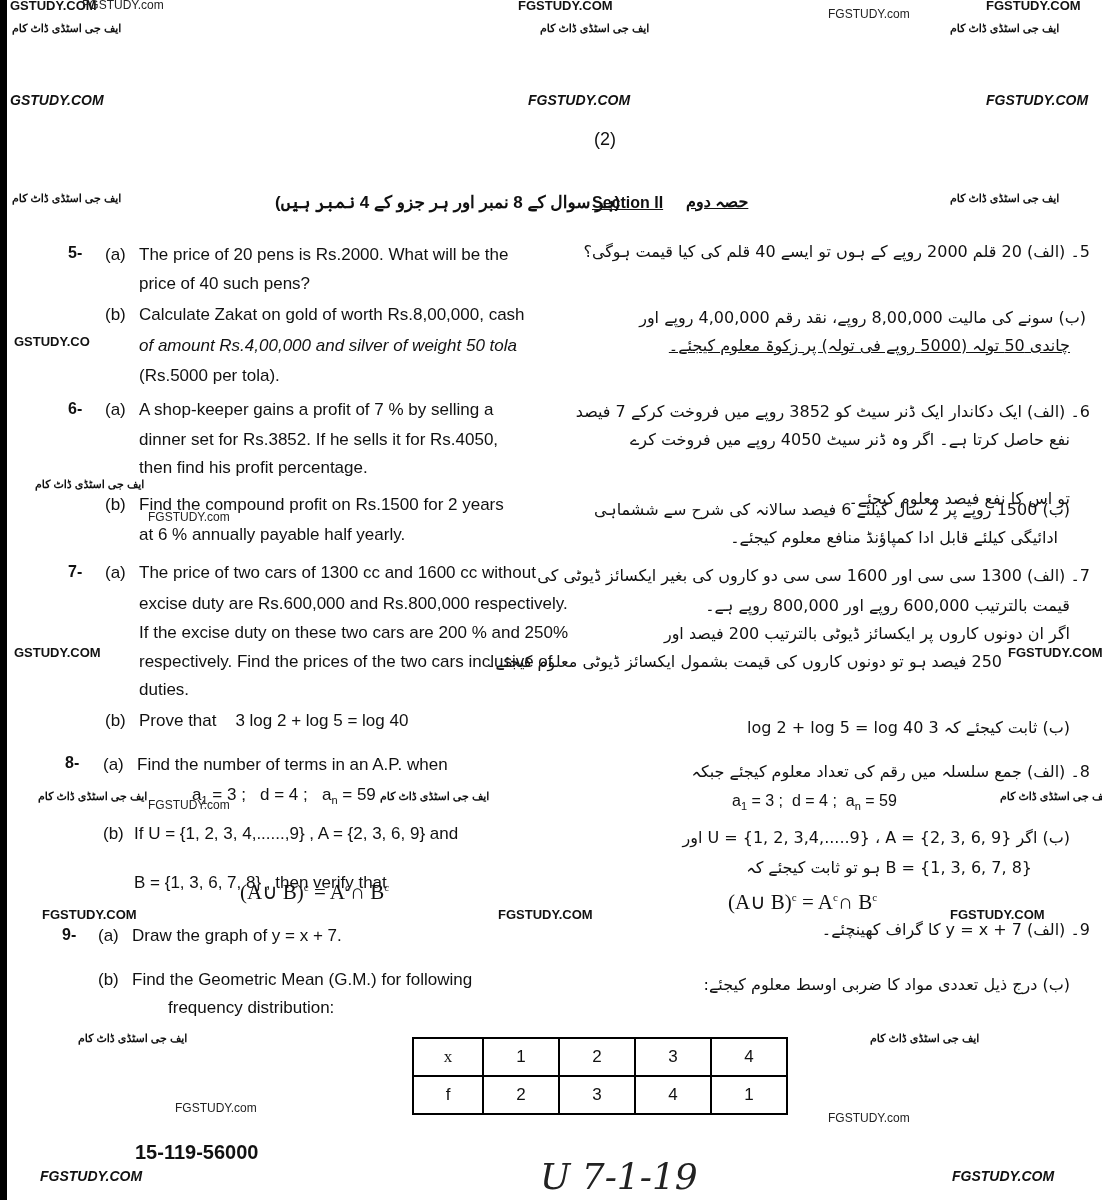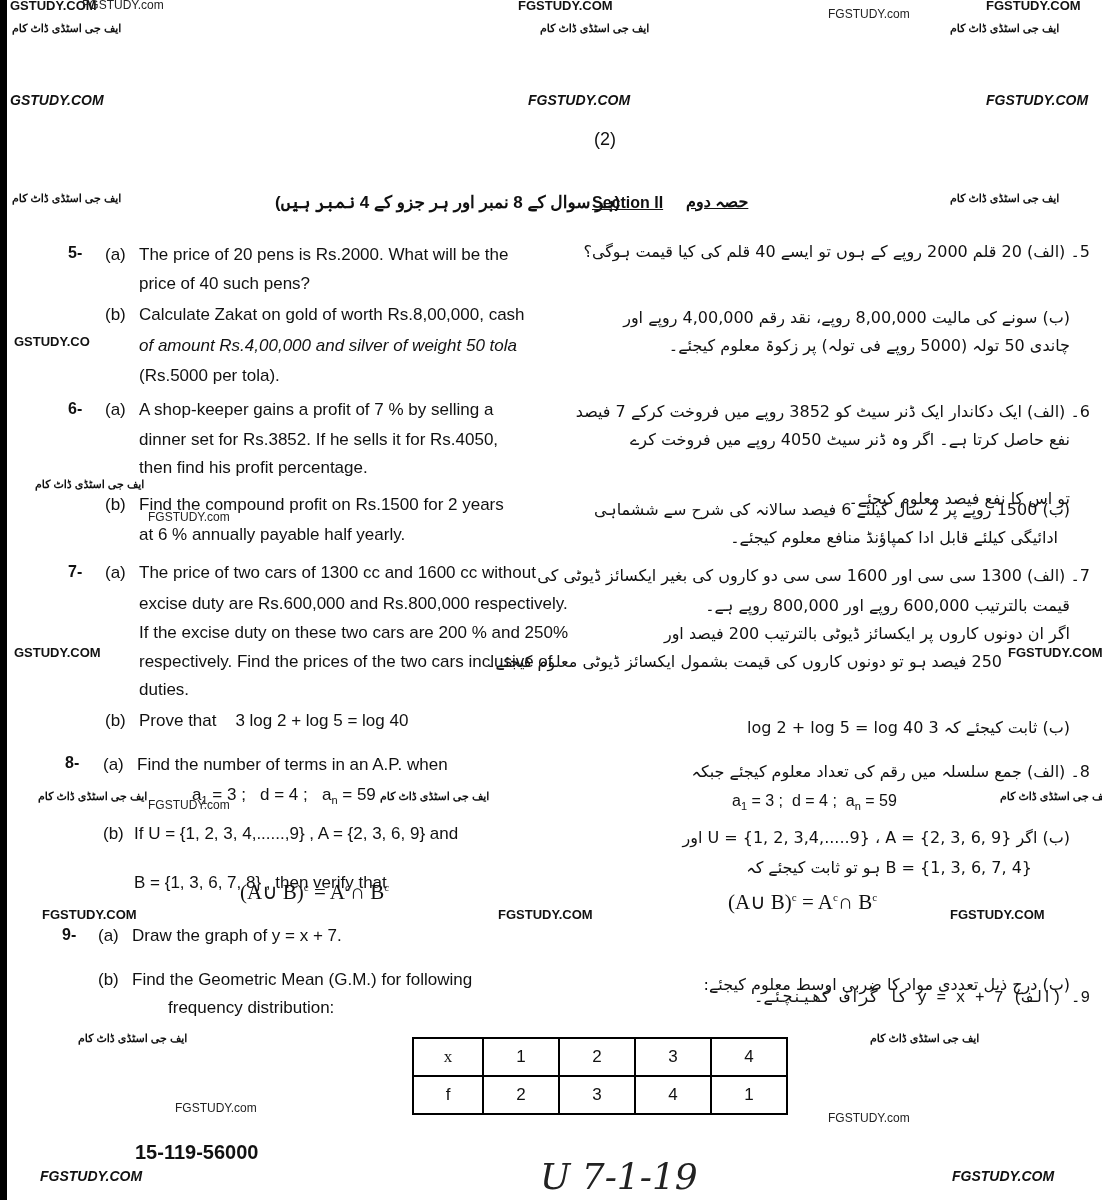--- a/index.html
+++ b/index.html
@@ -49,22 +49,22 @@
 <div class="abs q" style="left:105px;top:240px;">(a)</div>
 <div class="abs q" style="left:139px;top:240px;">The price of 20 pens is Rs.2000. What will be the</div>
 <div class="abs q" style="left:139px;top:269px;">price of 40 such pens?</div>
 <div class="abs q" style="left:105px;top:300px;">(b)</div>
 <div class="abs q" style="left:139px;top:300px;">Calculate Zakat on gold of worth Rs.8,00,000, cash</div>
 <div class="abs q" style="left:139px;top:331px;font-style:italic;">of amount Rs.4,00,000 and silver of weight 50 tola</div>
 <div class="abs q" style="left:139px;top:361px;">(Rs.5000 per tola).</div>
 <div class="abs wm-bold" style="left:14px;top:334px;">GSTUDY.CO</div>
 
 <div class="abs urdu" style="right:12px;top:242px;width:460px;"><span>5۔</span> <span>(الف)</span> <span>20 قلم 2000 روپے کے ہوں تو ایسے 40 قلم کی کیا قیمت ہوگی؟</span></div>
-<div class="abs urdu" style="right:32px;top:308px;width:440px;"><span>(ب)</span> <span>سونے کی مالیت 8,00,000 روپے، نقد رقم 4,00,000 روپے اور</span></div>
-<div class="abs urdu" style="right:32px;top:336px;width:440px;">چاندی 50 تولہ (5000 روپے فی تولہ) پر زکوۃ معلوم کیجئے۔</div>
+<div class="abs urdu" style="right:16px;top:308px;width:440px;"><span>(ب)</span> <span>سونے کی مالیت 8,00,000 روپے، نقد رقم 4,00,000 روپے اور</span></div>
+<div class="abs urdu" style="right:32px;top:336px;width:440px;text-decoration:underline;">چاندی 50 تولہ (5000 روپے فی تولہ) پر زکوۃ معلوم کیجئے۔</div>
 
 <div class="abs num" style="left:68px;top:400px;">6-</div>
 <div class="abs q" style="left:105px;top:395px;">(a)</div>
 <div class="abs q" style="left:139px;top:395px;">A shop-keeper gains a profit of 7 % by selling a</div>
 <div class="abs q" style="left:139px;top:425px;">dinner set for Rs.3852.  If he sells it for Rs.4050,</div>
 <div class="abs q" style="left:139px;top:453px;">then find his profit percentage.</div>
 <div class="abs urdu-wm" style="left:35px;top:478px;">ایف جی اسٹڈی ڈاٹ کام</div>
 <div class="abs q" style="left:105px;top:490px;">(b)</div>
 <div class="abs q" style="left:139px;top:490px;">Find the compound profit on Rs.1500 for 2 years</div>
 <div class="abs wm-plain" style="left:148px;top:510px;">FGSTUDY.com</div>
@@ -103,35 +103,35 @@
 <div class="abs urdu-wm" style="left:380px;top:790px;">ایف جی اسٹڈی ڈاٹ کام</div>
 <div class="abs q" style="left:103px;top:819px;">(b)</div>
 <div class="abs q" style="left:134px;top:819px;">If  U = {1, 2, 3, 4,......,9} ,  A = {2, 3, 6, 9}  and</div>
 <div class="abs q" style="left:134px;top:868px;">B = {1, 3, 6, 7, 8} ,  then verify that</div>
 <div class="abs formula" style="left:240px;top:880px;">(A∪ B)<sup>c</sup> = A<sup>c</sup>∩ B<sup>c</sup></div>
 
 <div class="abs urdu" style="right:12px;top:762px;width:460px;"><span>8۔</span> <span>(الف)</span> <span>جمع سلسلہ میں رقم کی تعداد معلوم کیجئے جبکہ</span></div>
 <div class="abs urdu-wm" style="left:1000px;top:790px;">ایف جی اسٹڈی ڈاٹ کام</div>
 <div class="abs" style="left:732px;top:792px;font-size:16px;">a<sub>1</sub> = 3 ;&nbsp; d = 4 ;&nbsp; a<sub>n</sub> = 59</div>
 <div class="abs urdu" style="right:32px;top:828px;width:400px;"><span>(ب)</span> <span>اگر  U = {1, 2, 3,4,.....9} ، A = {2, 3, 6, 9} اور</span></div>
-<div class="abs urdu" style="right:70px;top:858px;width:400px;">B = {1, 3, 6, 7, 4} ہو تو ثابت کیجئے کہ</div>
+<div class="abs urdu" style="right:70px;top:858px;width:400px;">B = {1, 3, 6, 7, 8} ہو تو ثابت کیجئے کہ</div>
 <div class="abs formula" style="left:728px;top:890px;">(A∪ B)<sup>c</sup> = A<sup>c</sup>∩ B<sup>c</sup></div>
 
 <div class="abs wm-bold" style="left:42px;top:907px;">FGSTUDY.COM</div>
 <div class="abs wm-bold" style="left:498px;top:907px;">FGSTUDY.COM</div>
 <div class="abs wm-bold" style="left:950px;top:907px;">FGSTUDY.COM</div>
 
 <div class="abs num" style="left:62px;top:926px;">9-</div>
 <div class="abs q" style="left:98px;top:921px;">(a)</div>
 <div class="abs q" style="left:132px;top:921px;">Draw the graph of  y = x + 7.</div>
 <div class="abs q" style="left:98px;top:965px;">(b)</div>
 <div class="abs q" style="left:132px;top:965px;">Find the Geometric Mean (G.M.) for following</div>
 <div class="abs q" style="left:132px;top:993px;margin-left:36px;">frequency distribution:</div>
 
-<div class="abs urdu" style="right:12px;top:987px;width:420px;font-family:Liberation Mono, monospace;"><span>9۔</span> <span>(الف)</span> <span>y = x + 7 کا گراف کھینچئے۔</span></div>
+<div class="abs urdu" style="right:12px;top:920px;width:420px;"><span>9۔</span> <span>(الف)</span> <span>y = x + 7 کا گراف کھینچئے۔</span></div>
 <div class="abs urdu" style="right:32px;top:975px;width:420px;"><span>(ب)</span> <span>درج ذیل تعددی مواد کا ضربی اوسط معلوم کیجئے:</span></div>
 
 <div class="abs urdu-wm" style="left:78px;top:1032px;">ایف جی اسٹڈی ڈاٹ کام</div>
 <div class="abs urdu-wm" style="left:870px;top:1032px;">ایف جی اسٹڈی ڈاٹ کام</div>
 
 <table class="freq">
   <tbody>
       <tr>
     <td style="width:66px;font-family:'Liberation Serif',serif;">x</td>
     <td>1</td>

